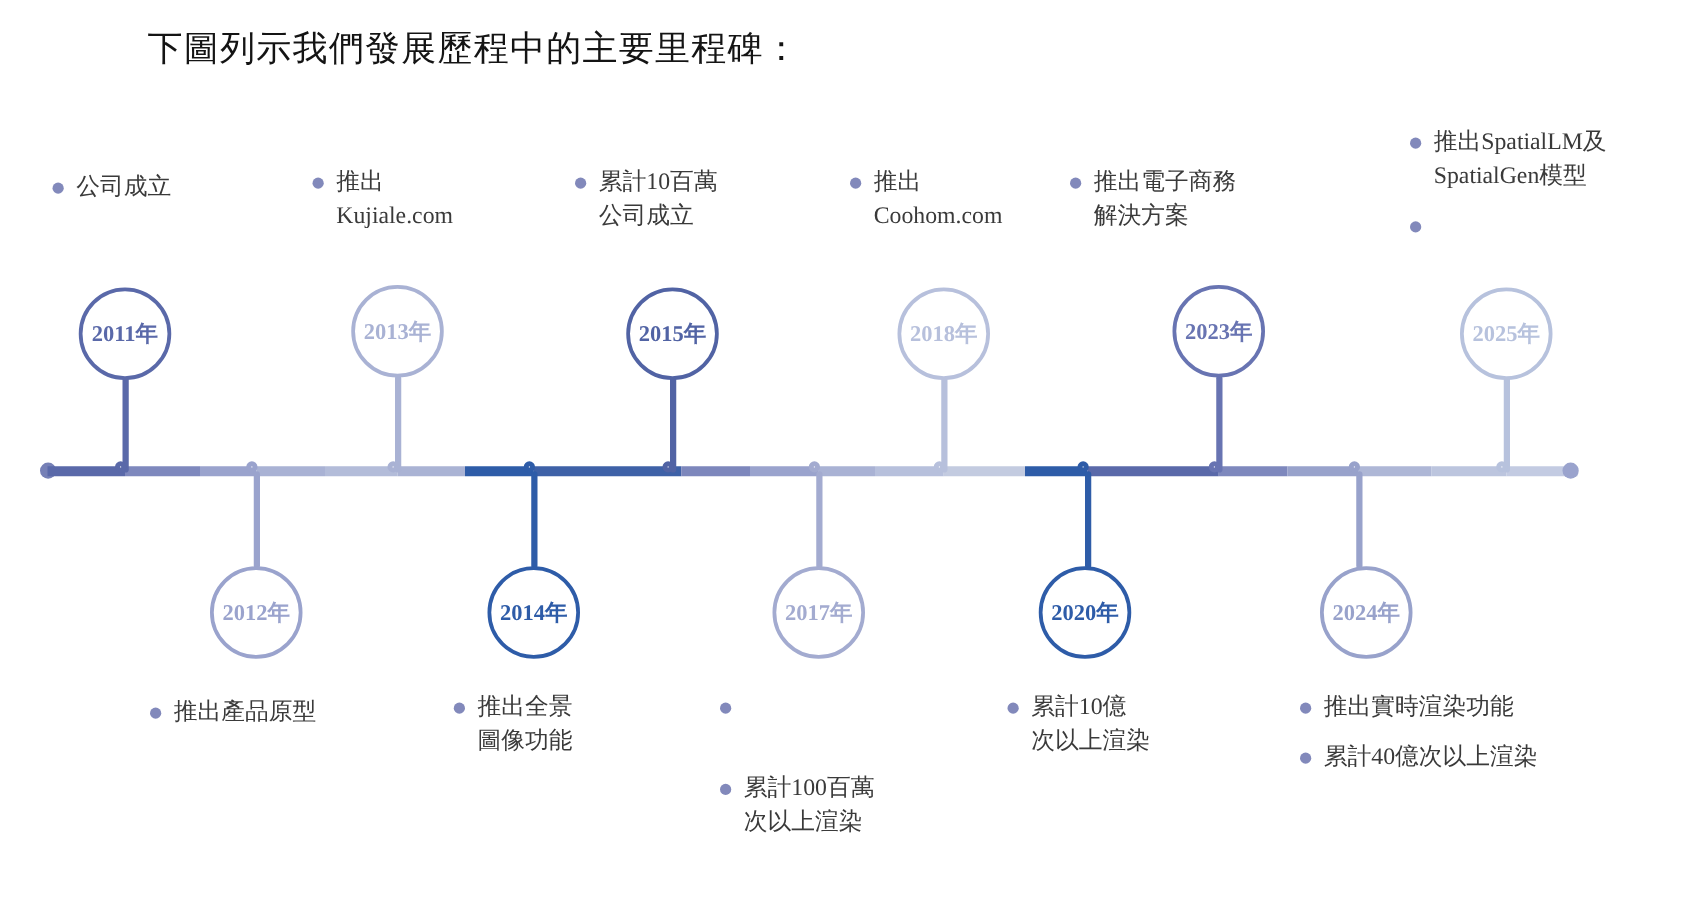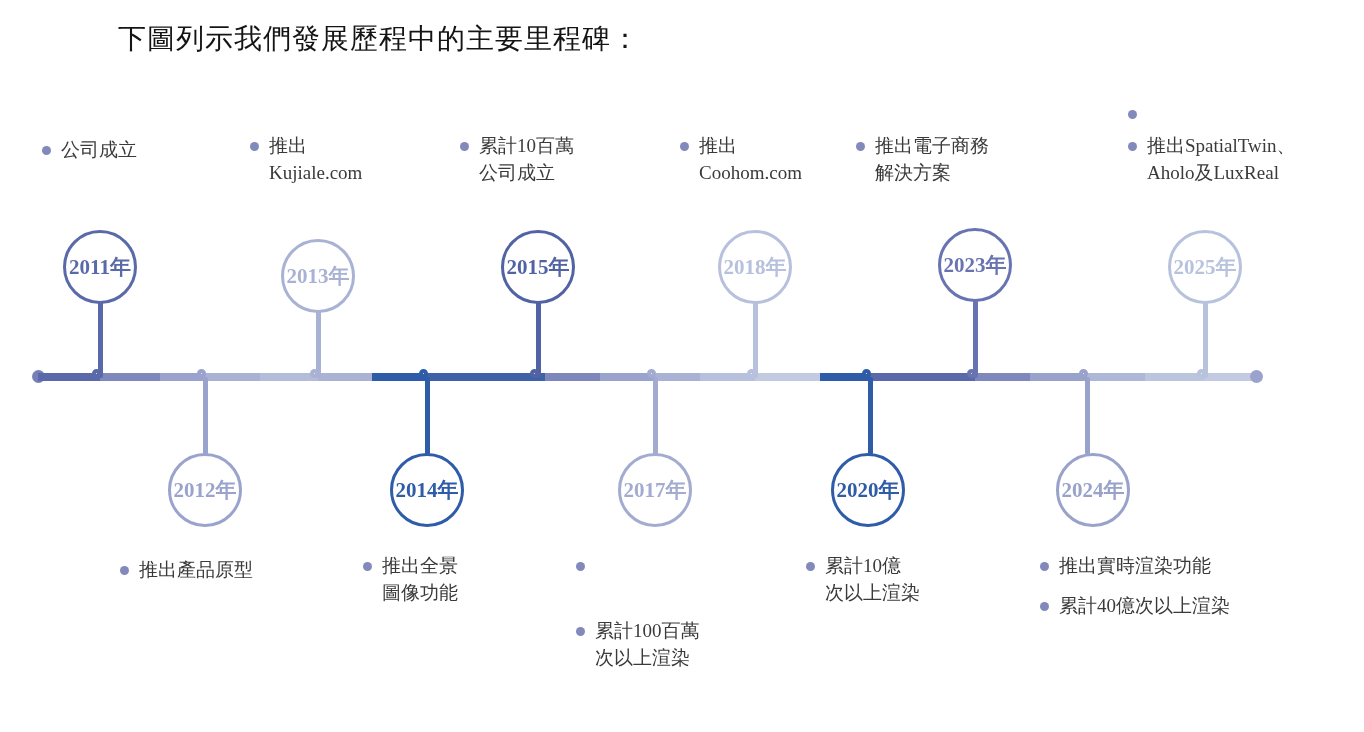--- a/index.html
+++ b/index.html
@@ -7,21 +7,21 @@
   body { font-family:"Liberation Serif","DejaVu Serif",serif; }
   .canvas { position:relative; width:1364px; height:732px; background:#fff; overflow:hidden; }
   .title { position:absolute; left:118px; top:20px; font-size:28px; color:#141414; letter-spacing:1px; }
 
   .seg { position:absolute; top:373px; height:8px; }
   .end-dot { position:absolute; top:370px; width:13px; height:13px; border-radius:50%; }
 
   .year-circle { position:absolute; width:74px; height:74px; border:3px solid var(--c);
                  border-radius:50%; background:#fff; display:flex; align-items:center;
                  justify-content:center; z-index:3; }
-  .year-circle span { font-weight:bold; font-size:21px; color:var(--c); white-space:nowrap; }
+  .year-circle span { font-weight:bold; font-size:18px; color:var(--c); white-space:nowrap; }
   .stem { position:absolute; width:5px; background:var(--c); z-index:1; border-radius:3px; }
   .node { position:absolute; width:9px; height:9px; border:4px solid var(--c); background:#fff;
           border-radius:50%; z-index:2; }
 
   .labels { position:absolute; z-index:4; width:240px; }
   .bullet { display:flex; align-items:flex-start; margin-bottom:13px; }
   .dot { flex:0 0 auto; width:9px; height:9px; border-radius:50%; background:var(--bullet);
          margin:10px 10px 0 0; }
   .bullet-text { font-size:19px; line-height:27px; color:var(--ink); white-space:pre-line; }
 </style>
@@ -79,21 +79,21 @@
     <div class="node" style="left:196.5px;top:368.5px"></div>
     <div class="labels" style="left:120px;top:556px">
       <div class="bullet">
           <span class="dot"></span>
           <span class="bullet-text">推出產品原型</span>
         </div>
     </div>
   </div>
 
   <div style="--c: #a9b2d4;">
-    <div class="year-circle" style="left:281px;top:239px">
+    <div class="year-circle" style="left:281px;top:228px">
         <span>2013年</span>
       </div>
     <div class="stem" style="left:316px;top:300px;height:78px"></div>
     <div class="node" style="left:309.5px;top:368.5px"></div>
     <div class="labels" style="left:250px;top:132px">
       <div class="bullet">
           <span class="dot"></span>
           <span class="bullet-text">推出
 Kujiale.com</span>
         </div>
@@ -213,22 +213,22 @@
 
   <div style="--c: #b7c2dd;">
     <div class="year-circle" style="left:1168px;top:230px">
         <span>2025年</span>
       </div>
     <div class="stem" style="left:1203px;top:300px;height:78px"></div>
     <div class="node" style="left:1196.5px;top:368.5px"></div>
     <div class="labels" style="left:1128px;top:100px">
       <div class="bullet">
           <span class="dot"></span>
-        </div>
-      <div class="bullet">
-          <span class="dot"></span>
-          <span class="bullet-text">推出SpatialTwin、
-Aholo及LuxReal</span>
+          <span class="bullet-text">推出SpatialLM及
+SpatialGen模型</span>
+        </div>
+      <div class="bullet">
+          <span class="dot"></span>
         </div>
     </div>
   </div>
 
 </div>
 
 </body></html>

